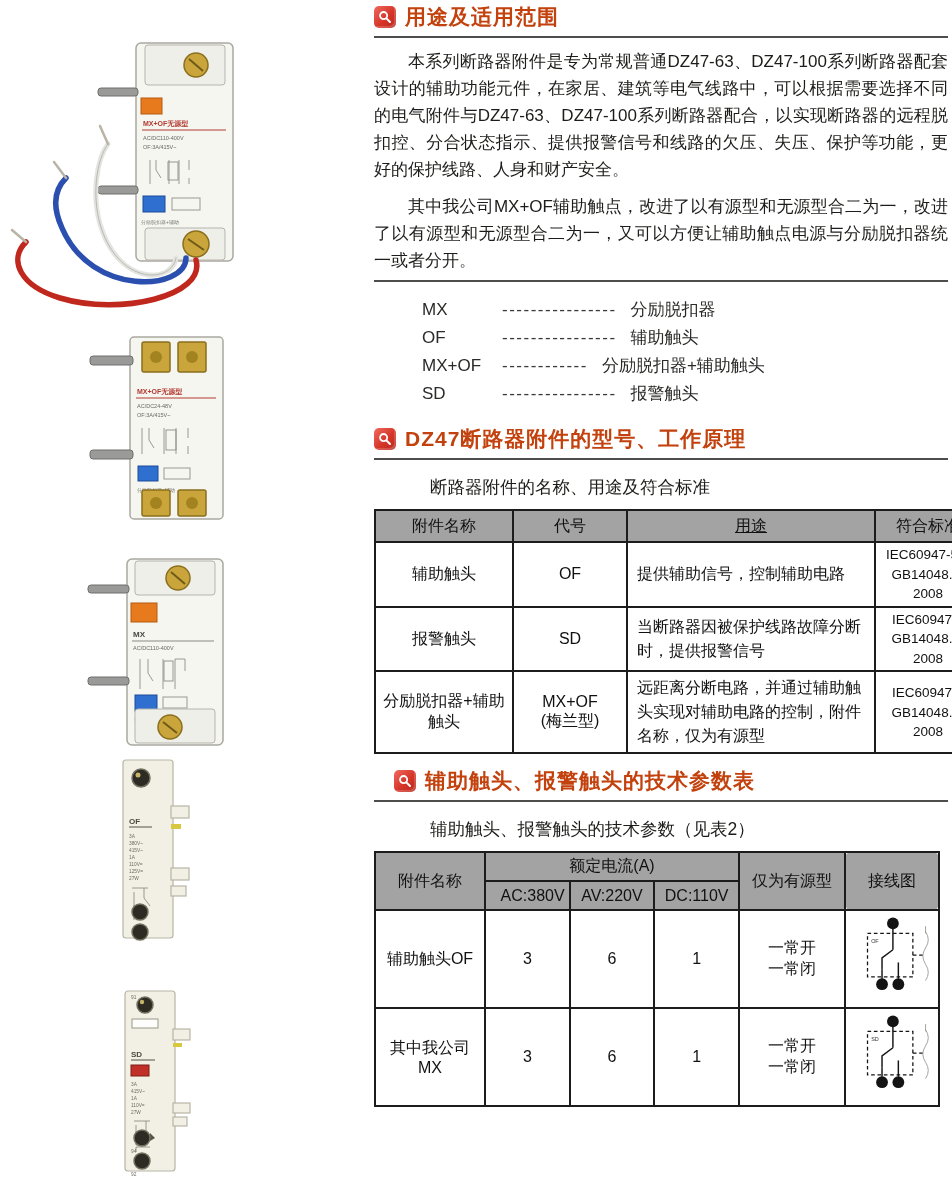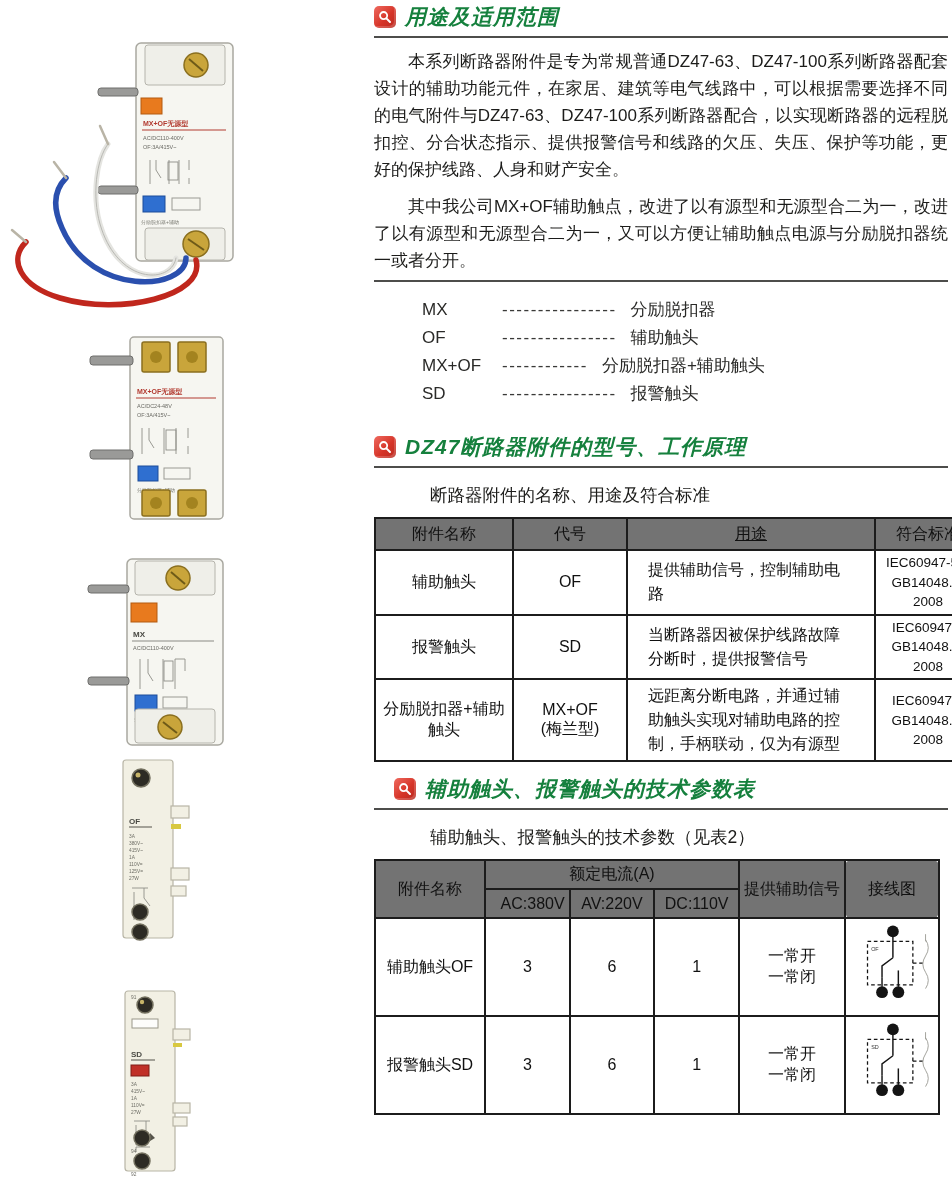--- a/index.html
+++ b/index.html
@@ -11,40 +11,40 @@
   .fig svg{display:block;}
 
   
   .right-col{position:absolute;left:374px;top:0;width:574px;}
 
   .sec-head{display:flex;align-items:center;gap:9px;}
   .sec-icon{width:22px;height:22px;border-radius:5px;flex:0 0 22px;
             background:linear-gradient(135deg,#ef6a60 0%,#d63529 55%,#b9281e 100%);
             display:flex;align-items:center;justify-content:center;
             box-shadow:inset -2px -2px 0 rgba(255,255,255,.18);}
-  .sec-title{margin:0;font-size:21px;font-weight:bold;color:#15803d;letter-spacing:1px;line-height:26px;font-style:italic;}
+  .sec-title{margin:0;font-size:21px;font-weight:bold;color:#c2410c;letter-spacing:1px;line-height:26px;}
   .sec-rule{border-top:2px solid #4d4d4b;margin-top:6px;}
 
   .para{margin:10px 0 0;font-size:17px;line-height:27px;text-align:justify;text-indent:2em;color:#1c1c1a;}
 
   .model-list{margin:14px 0 0 48px;}
   .model-row{display:flex;align-items:baseline;font-size:17px;line-height:28px;color:#2a2a28;}
   .m-code{width:80px;}
   .m-dash{letter-spacing:1.5px;color:#3a3a38;}
   .m-label{margin-left:14px;}
 
   .subtitle{margin:15px 0 10px 8px;font-size:17.5px;color:#1c1c1a;padding-left:48px;}
 
   table{border-collapse:collapse;width:566px;table-layout:fixed;}
   th,td{border:2px solid #1c1c1c;text-align:center;vertical-align:middle;
         font-size:16px;font-weight:normal;padding:2px 4px;color:#111;}
-  th{background:#737373;}
+  th{background:#a3a3a3;}
   .pre{white-space:pre-line;}
   .std{font-size:13.5px;line-height:1.45;}
-  .use-cell{text-align:left;padding:4px 20px;line-height:1.5;}
+  .use-cell{text-align:left;padding:4px 9px;line-height:1.5;}
   .t1 .c-name{width:128px;} .t1 .c-code{width:104px;} .t1 .c-use{width:238px;text-decoration:underline;} .t1 .c-std{width:96px;}
   .t1 .hrow{height:32px;} .t1 .r1{height:56px;} .t1 .r2{height:60px;} .t1 .r3{height:78px;}
   .t2 .c-name{width:100px;} .t2 .c-i1{width:96px;text-align:right;} .t2 .c-i2{width:96px;} .t2 .c-i3{width:94px;}
   .t2 .c-ct{width:96px;} .t2 .c-dg{width:84px;border-radius:6px;}
   .t2 .hrow{height:29px;} .t2 .drow{height:94px;}
   .t2 td.dg-cell{padding:1px;}
 
   .wire-tip{stroke:#b9b4a6;stroke-width:2.5;fill:none;}
   .mod-body{fill:#f6f6f1;stroke:#a9a8a0;stroke-width:1.5;}
   .mod-sub{fill:#efefe9;stroke:#b5b4ac;stroke-width:1;}
@@ -253,21 +253,21 @@
         <span class="m-dash">------------</span>
         <span class="m-label">分励脱扣器+辅助触头</span>
       </div>
       <div class="model-row">
         <span class="m-code">SD</span>
         <span class="m-dash">----------------</span>
         <span class="m-label">报警触头</span>
       </div>
     </div>
 
-    <div class="sec-head" style="margin-top:26px;">
+    <div class="sec-head" style="margin-top:18px;">
       <span class="sec-icon">
         <svg width="14" height="14" viewBox="0 0 14 14">
             <circle cx="5.6" cy="5.6" r="3.6" fill="none" stroke="#fff" stroke-width="1.8"></circle>
             <line x1="8.4" y1="8.4" x2="12" y2="12" stroke="#fff" stroke-width="2" stroke-linecap="round"></line>
           </svg>
       </span>
       <h2 class="sec-title">DZ47断路器附件的型号、工作原理</h2>
     </div>
     <div class="sec-rule"></div>
     <div class="subtitle">断路器附件的名称、用途及符合标准</div>
@@ -291,21 +291,21 @@
         <td>报警触头</td>
         <td>SD</td>
         <td class="use-cell">当断路器因被保护线路故障分断时，提供报警信号</td>
         <td class="std pre">IEC60947-2
 GB14048.2-2008</td>
       </tr>
       <tr class="r3">
         <td>分励脱扣器+辅助触头</td>
         <td class="pre">MX+OF
 (梅兰型)</td>
-        <td class="use-cell">远距离分断电路，并通过辅助触头实现对辅助电路的控制，手柄联动，仅为有源型</td>
+        <td class="use-cell">远距离分断电路，并通过辅助触头实现对辅助电路的控制，附件名称，仅为有源型</td>
         <td class="std pre">IEC60947-1
 GB14048.1-2008</td>
       </tr>
     </tbody>
       </table>
 
     <div class="sec-head" style="margin-top:14px;padding-left:20px;">
       <span class="sec-icon">
         <svg width="14" height="14" viewBox="0 0 14 14">
             <circle cx="5.6" cy="5.6" r="3.6" fill="none" stroke="#fff" stroke-width="1.8"></circle>
@@ -315,21 +315,21 @@
       <h2 class="sec-title">辅助触头、报警触头的技术参数表</h2>
     </div>
     <div class="sec-rule"></div>
     <div class="subtitle">辅助触头、报警触头的技术参数（见表2）</div>
 
     <table class="t2">
       <tbody>
           <tr class="hrow">
         <th class="c-name" rowspan="2">附件名称</th>
         <th colspan="3">额定电流(A)</th>
-        <th class="c-ct" rowspan="2">提供辅助信号</th>
+        <th class="c-ct" rowspan="2">仅为有源型</th>
         <th class="c-dg" rowspan="2">接线图</th>
       </tr>
       <tr class="hrow">
         <th class="c-i1">AC:380V</th>
         <th class="c-i2">AV:220V</th>
         <th class="c-i3">DC:110V</th>
       </tr>
       <tr class="drow">
         <td>辅助触头OF</td>
         <td>3</td>
@@ -348,21 +348,21 @@
             <circle class="diag-dot" cx="32" cy="76" r="6.5"></circle>
             <line class="diag-ln" x1="50" y1="52" x2="50" y2="70"></line>
             <circle class="diag-dot" cx="50" cy="76" r="6.5"></circle>
             <line class="diag-dash" x1="66" y1="44" x2="80" y2="44"></line>
             <path class="diag-sq" d="M80,18 q6,9 0,18 q-6,9 0,18 q6,9 0,18"></path>
             <line class="diag-sq" x1="80" y1="12" x2="80" y2="20"></line>
           </svg>
         </td>
       </tr>
       <tr class="drow">
-        <td>报警触头SD</td>
+        <td>其中我公司MX</td>
         <td>3</td>
         <td>6</td>
         <td>1</td>
         <td class="pre">一常开
 一常闭</td>
         <td class="dg-cell">
           <svg width="78" height="90" viewBox="0 0 86 92">
             <circle class="diag-dot" cx="44" cy="9" r="6.5"></circle>
             <line class="diag-ln" x1="44" y1="15" x2="44" y2="38"></line>
             <rect class="diag-dash" x="16" y="20" width="50" height="48"></rect>

